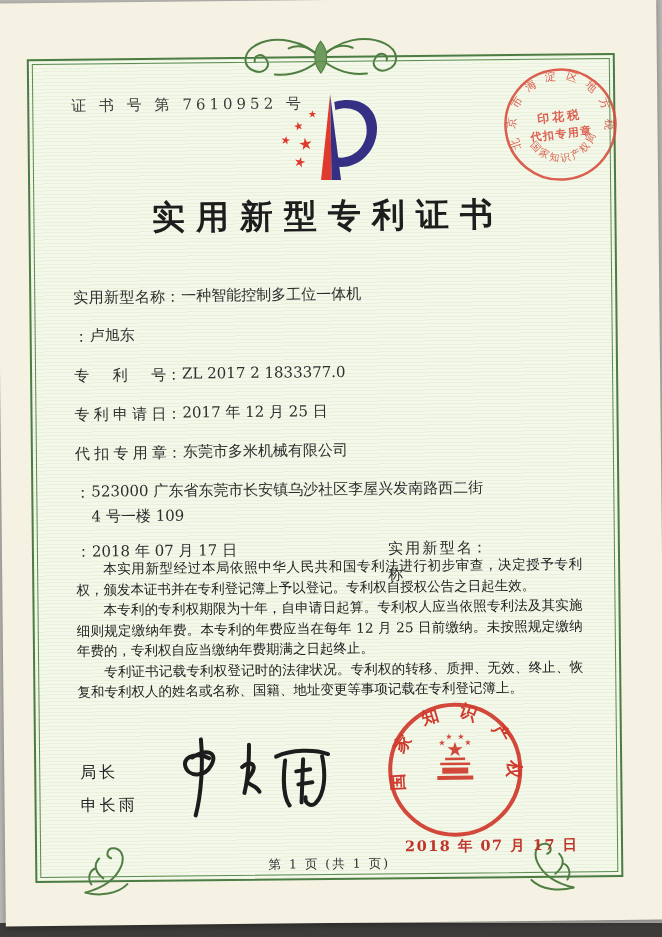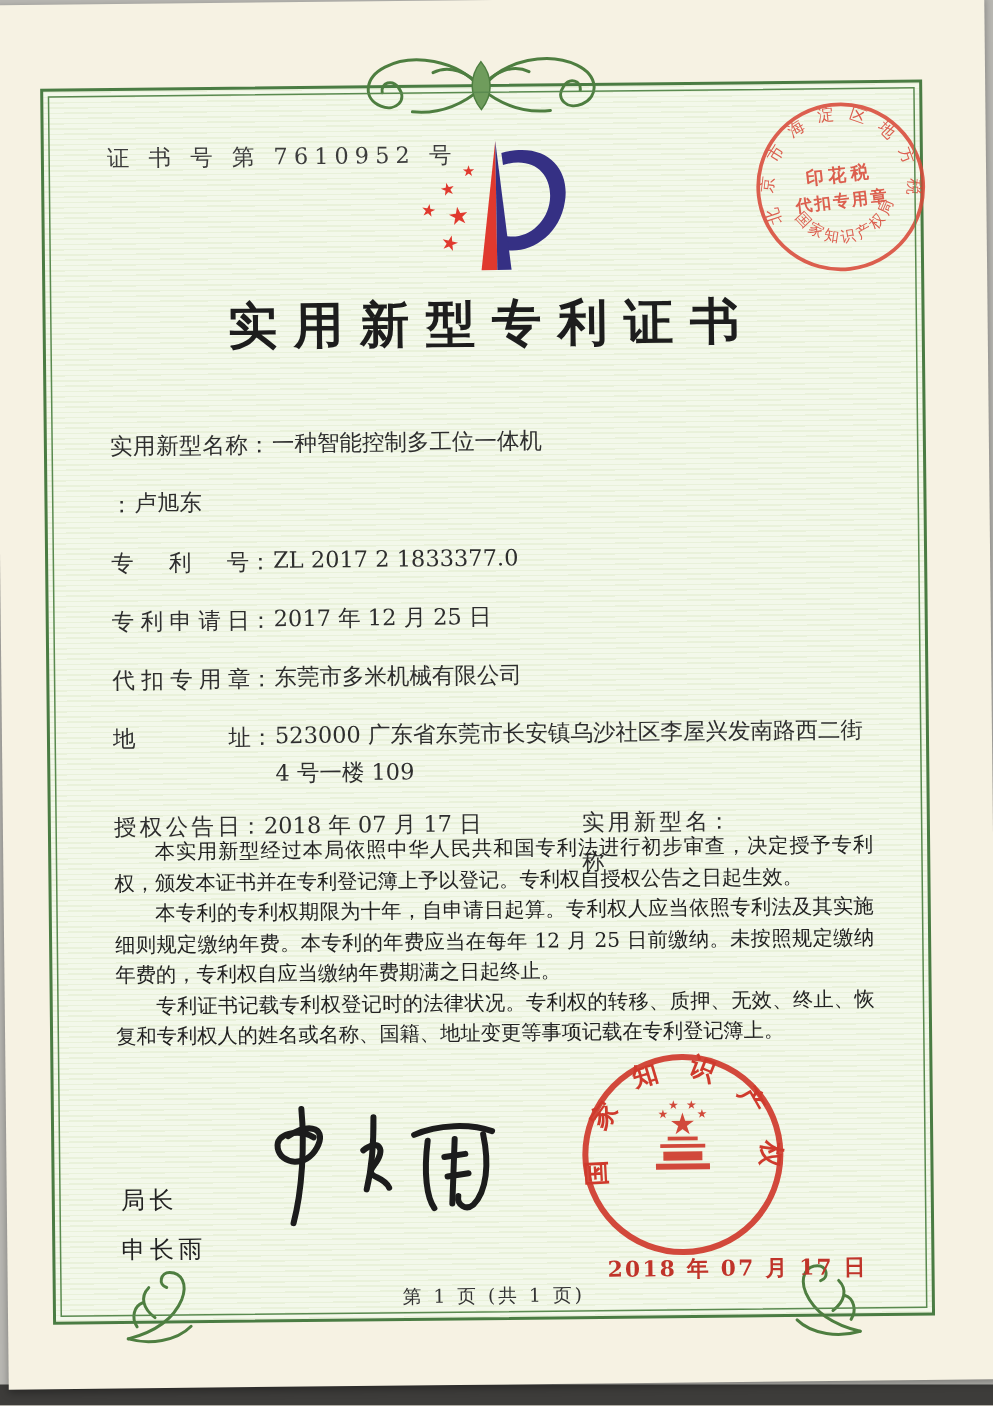--- a/index.html
+++ b/index.html
@@ -39,21 +39,21 @@
   .fcolon{flex:none;width:16px;}
   .fvalue{flex:1;max-width:402px;line-height:25px;}
   .frow.addr{margin-bottom:9px;}
   .grant-row{display:flex;line-height:26px;}
   .gpair{display:flex;}
   .gpair.first{width:312px;flex:none;}
   .glabel{flex:none;display:inline-block;width:84px;text-align:justify;text-align-last:justify;}
   .paras{position:absolute;left:42px;top:498px;width:506px;font-size:13.5px;line-height:20.5px;
     color:#222;text-align:justify;}
   .paras p{margin:0;text-indent:2em;}
-  .officer{position:absolute;left:44px;top:730px;font-size:16px;letter-spacing:3px;color:#222;}
+  .officer{position:absolute;left:44px;top:702px;font-size:16px;letter-spacing:3px;color:#222;}
   .officer .line{line-height:20px;margin-bottom:13px;}
   .signature{position:absolute;left:128px;top:668px;}
   .seal{position:absolute;left:344px;top:638px;}
   .seal-date{position:absolute;left:368px;top:780px;font-size:14.5px;font-weight:bold;
     color:#c0342a;letter-spacing:1.5px;z-index:3;}
   .page-no{position:absolute;left:0;bottom:5px;width:100%;text-align:center;
     font-size:12.5px;letter-spacing:2px;color:#333;}
   .corner{position:absolute;bottom:-20px;}
   .corner.left{left:42px;}
   .corner.right{right:42px;transform:scaleX(-1);}
@@ -135,27 +135,25 @@
         <span class="flabel">专利申请日</span>
           <span class="fcolon">：</span>
           <span class="fvalue">2017 年 12 月 25 日</span>
       </div>
       <div class="frow">
         <span class="flabel">代扣专用章</span>
           <span class="fcolon">：</span>
           <span class="fvalue">东莞市多米机械有限公司</span>
       </div>
       <div class="frow addr">
-        <span class="flabel">地址</span>
           <span class="fcolon">：</span>
           <span class="fvalue">523000 广东省东莞市长安镇乌沙社区李屋兴发南路西二街 4 号一楼 109</span>
       </div>
       <div class="grant-row">
         <span class="gpair first">
-          <span class="glabel">授权公告日</span>
             <span class="fcolon">：</span>
             <span>2018 年 07 月 17 日</span>
         </span>
         <span class="gpair">
           <span class="glabel">实用新型名称</span>
             <span class="fcolon">：</span>
         </span>
       </div>
     </div>
 

